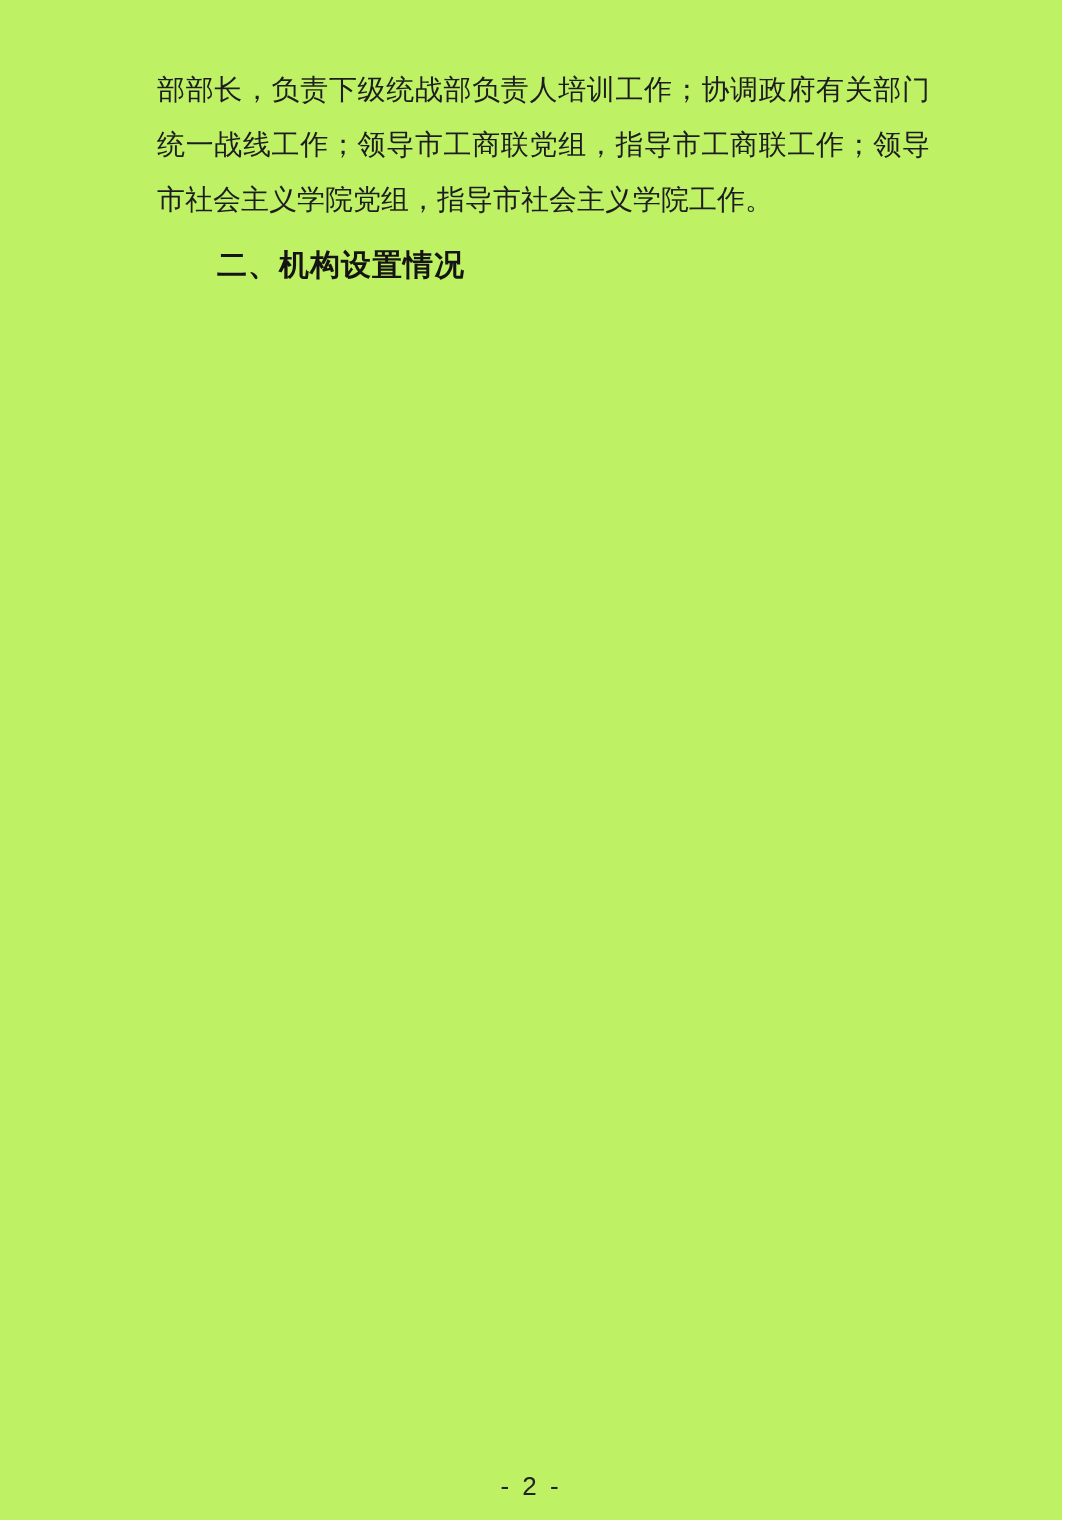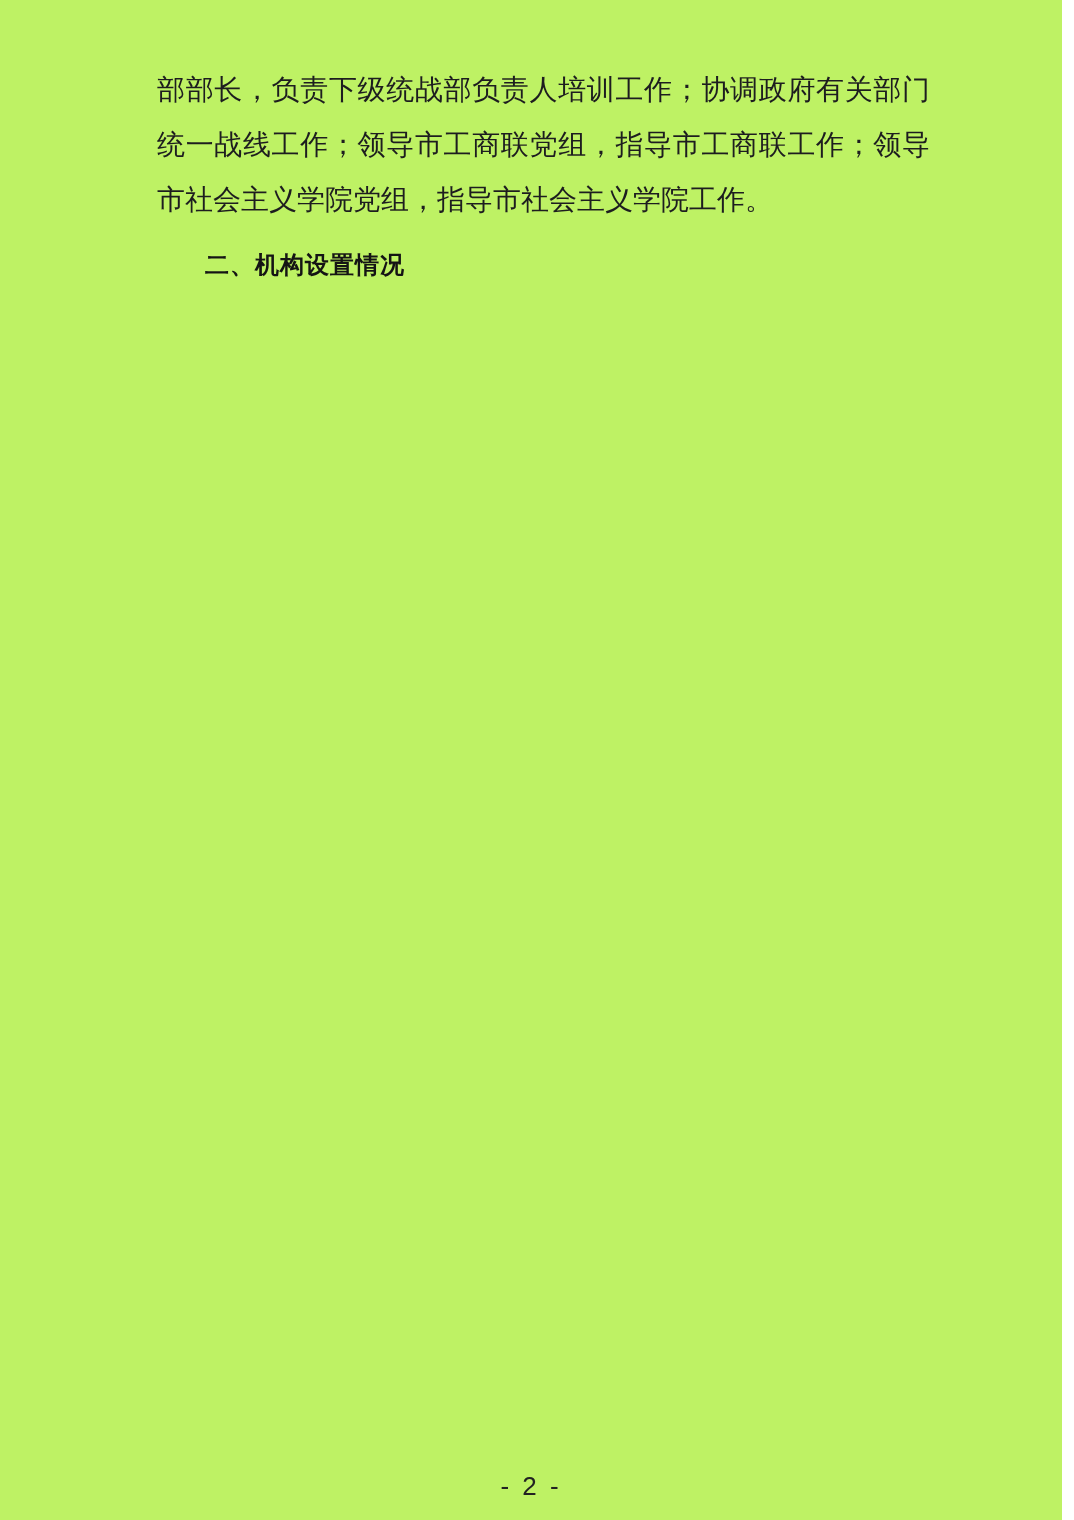--- a/index.html
+++ b/index.html
@@ -32,21 +32,21 @@
     text-justify: inter-character;
     word-break: break-all;
   }
   p.indent {
     text-indent: 2em;
   }
   h2.section-heading {
     margin: 10px 0 23px 0;
     font-family: "Liberation Sans", "DejaVu Sans", sans-serif;
     font-weight: 700;
-    font-size: 24px;
+    font-size: 30px;
     line-height: 55px;
     color: #141414;
     text-indent: 2em;
     letter-spacing: 1px;
   }
   .footer {
     position: absolute;
     left: 0;
     right: 0;
     bottom: 18px;

